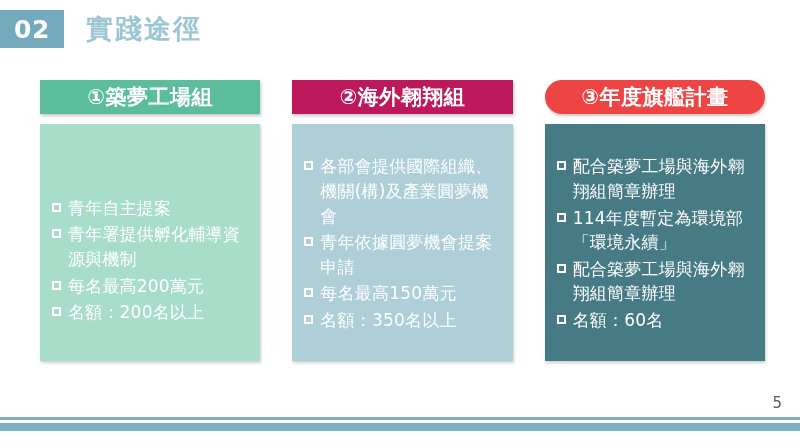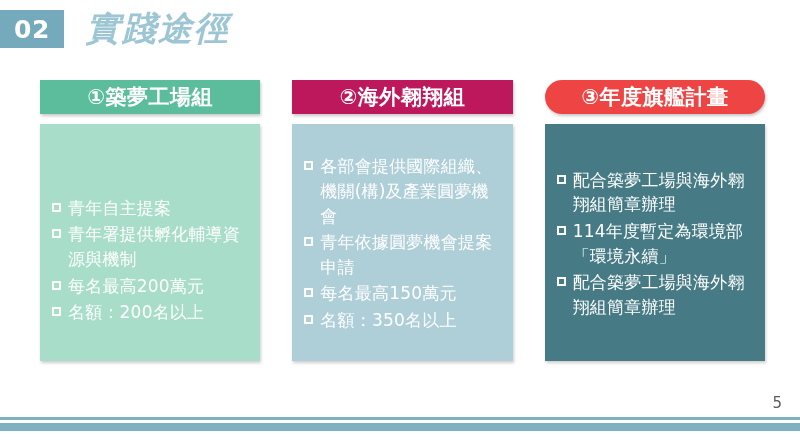--- a/index.html
+++ b/index.html
@@ -32,31 +32,30 @@
     font-weight: bold;
     display: flex;
     align-items: center;
     justify-content: center;
     letter-spacing: 0.5px;
   }
   .section-title {
     margin-left: 22px;
     display: flex;
     align-items: center;
-    font-size: 34px;
+    font-size: 27px;
     font-weight: bold;
     color: #9dc6d4;
     letter-spacing: 2px;
     text-shadow:
       -1.5px -1.5px 0 #ffffff,
        1.5px -1.5px 0 #ffffff,
       -1.5px  1.5px 0 #ffffff,
        1.5px  1.5px 0 #ffffff,
        0 0 3px #ffffff;
-    font-style: italic;
   }
 
   
   .cards {
     position: absolute;
     left: 40px;
     top: 80px;
     width: 725px;
     display: flex;
     gap: 32px;
@@ -215,20 +214,24 @@
             <span class="bullet-text">配合築夢工場與海外翱翔組簡章辦理</span>
           </li>
           <li class="bullet-item">
             <span class="bullet-marker"></span>
             <span class="bullet-text">114年度暫定為環境部「環境永續」</span>
           </li>
           <li class="bullet-item">
             <span class="bullet-marker"></span>
             <span class="bullet-text">配合築夢工場與海外翱翔組簡章辦理</span>
           </li>
+          <li class="bullet-item">
+            <span class="bullet-marker"></span>
+            <span class="bullet-text">名額：60名</span>
+          </li>
         </ul>
     </div>
   </div>
 
 </div>
 
 <div class="page-number">5</div>
 <div class="footer-rule-thin" style="background: rgb(127, 176, 192);"></div>
 <div class="footer-rule-thick" style="background: rgb(127, 176, 192);"></div>
 

